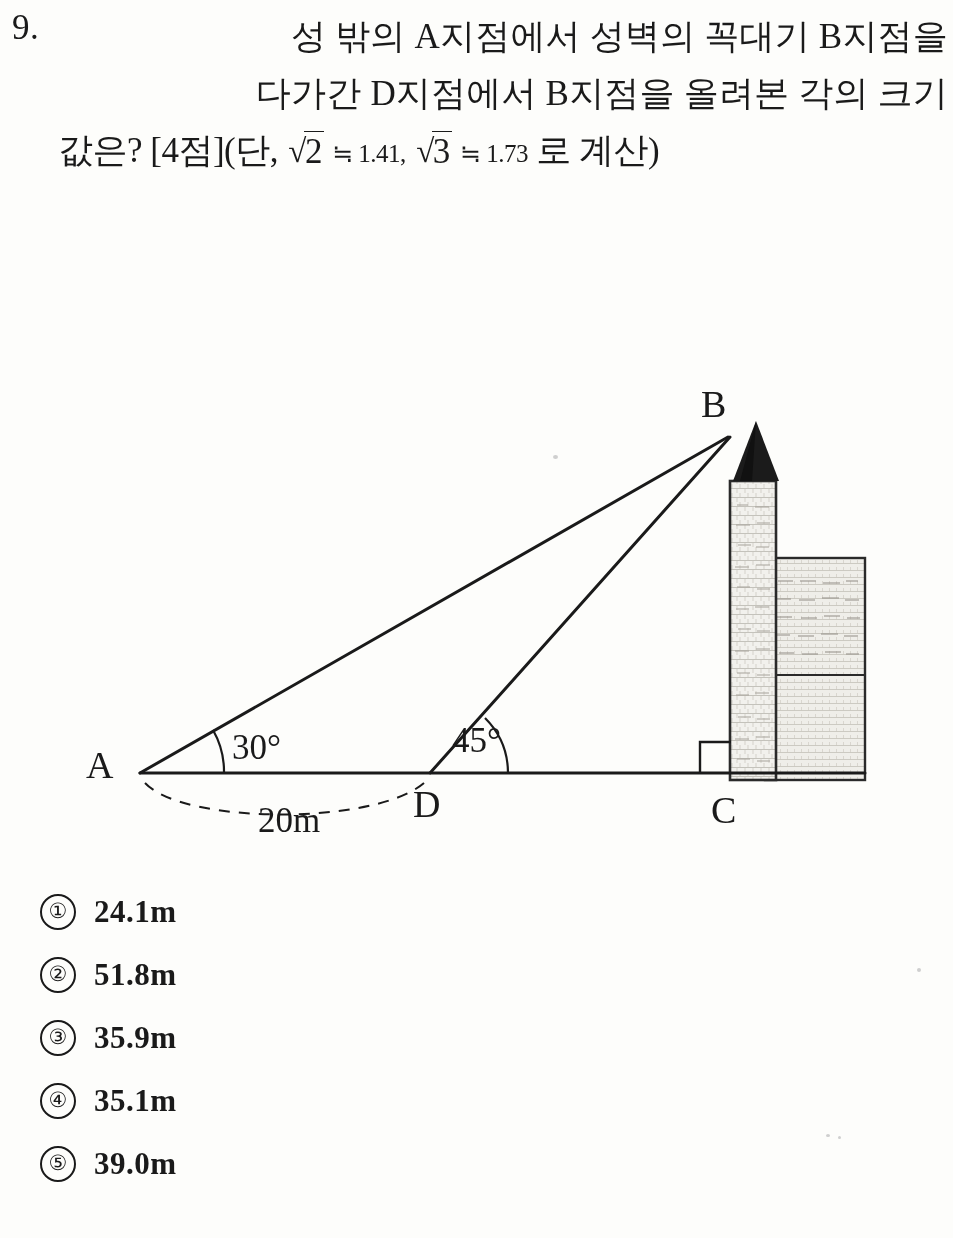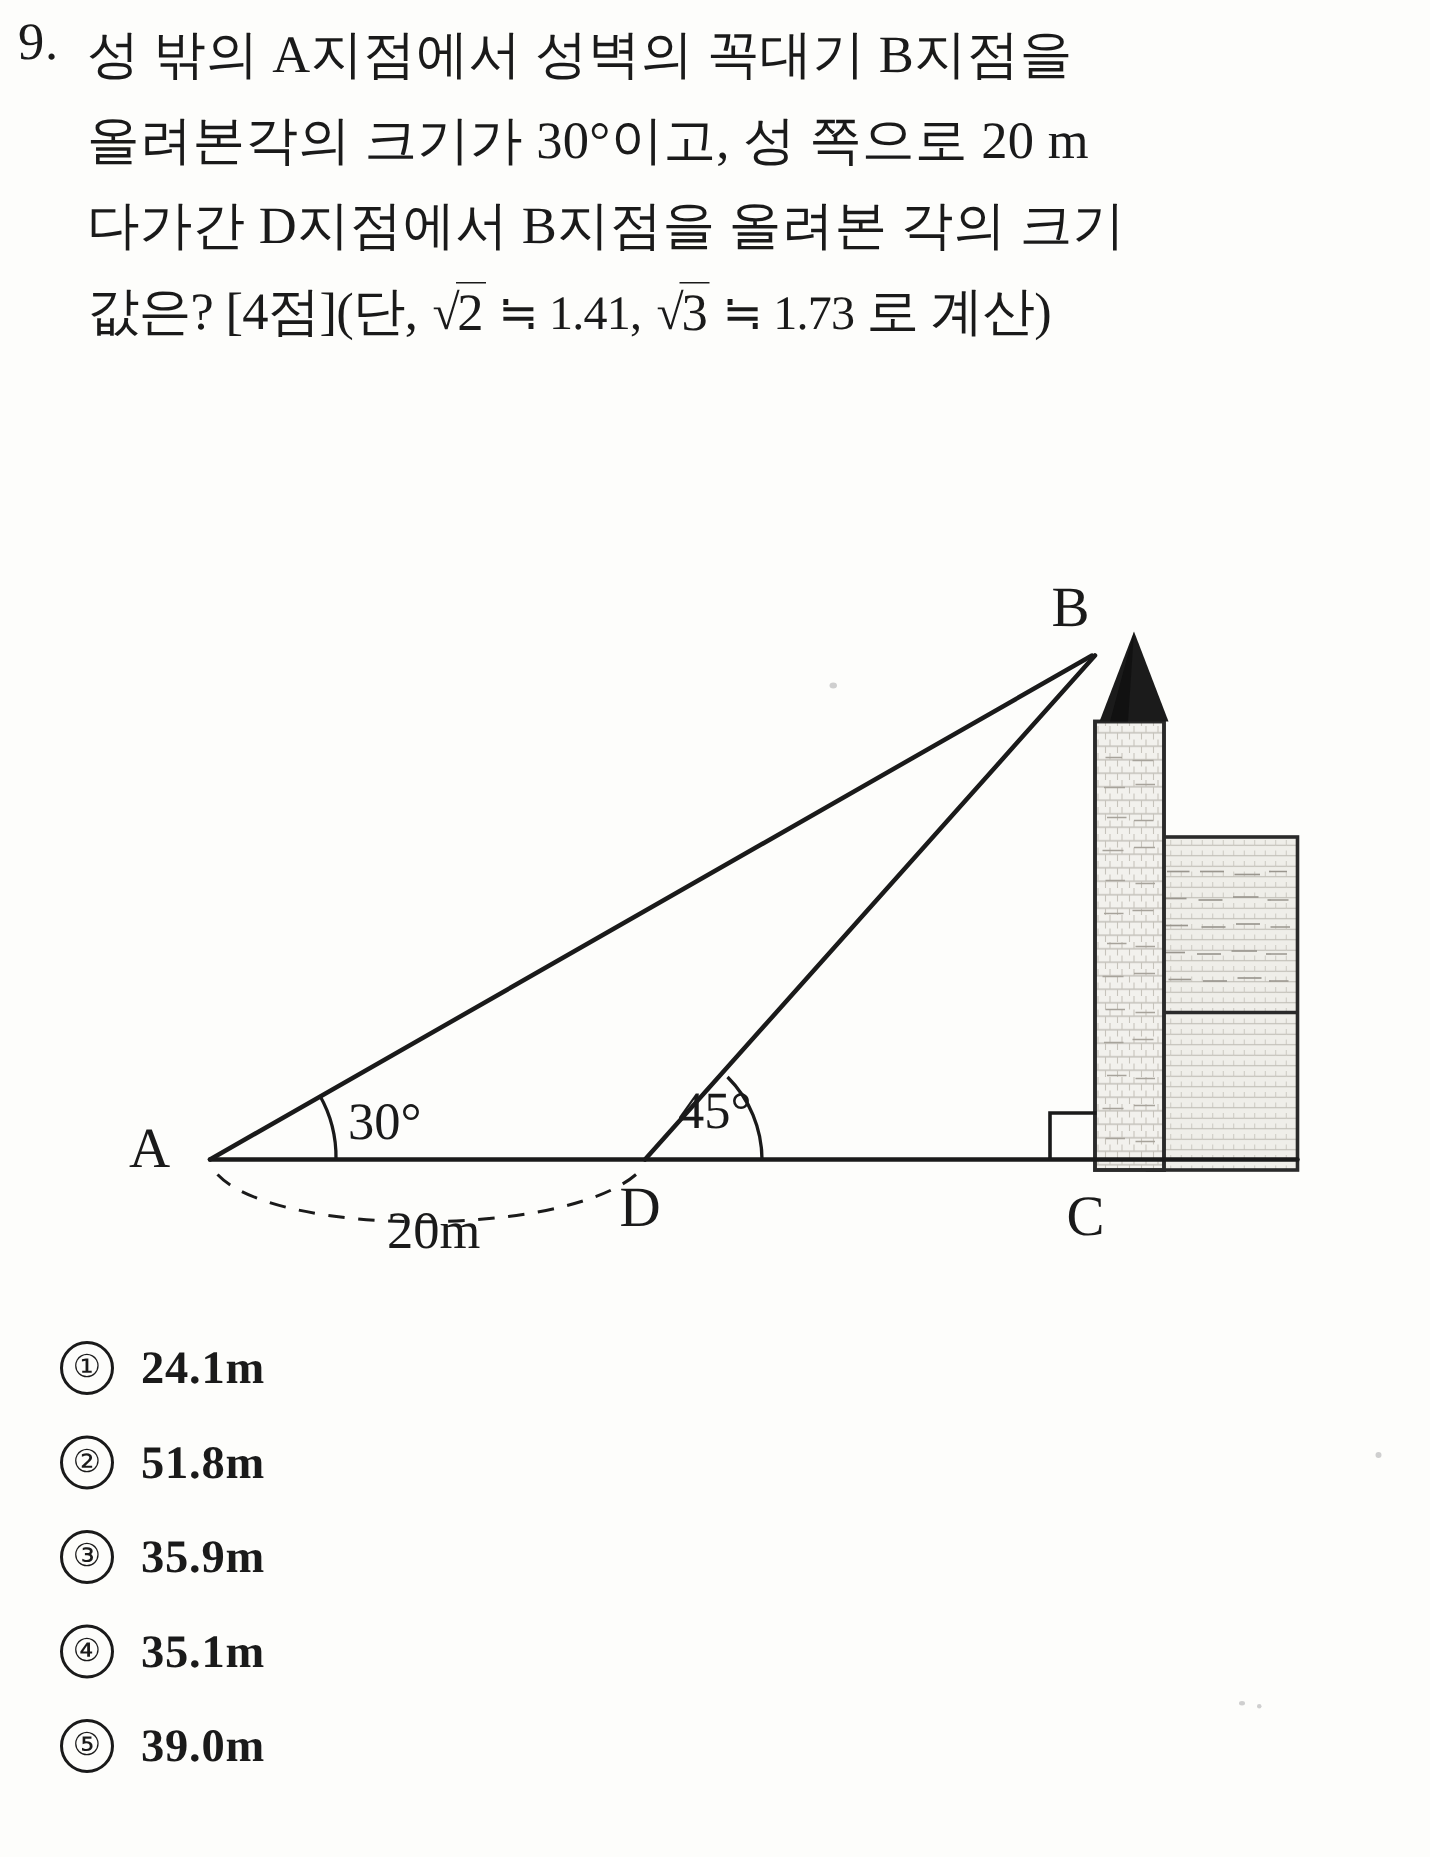--- a/index.html
+++ b/index.html
@@ -37,39 +37,39 @@
     width: 890px;
   }
   .q-line {
     font-size: 35px;
     line-height: 57px;
     white-space: nowrap;
     letter-spacing: 0.2px;
   }
   .q-line.justify {
     display: flex;
-    justify-content: flex-start;
+    justify-content: flex-end;
   }
   .q-line.justify > span { display: inline-block; }
   .tight { letter-spacing: -0.5px; }
 
   .radical {
     display: inline-block;
     position: relative;
     padding-left: 2px;
   }
   .radical > .sign { font-size: 33px; }
   .radical > .rad-num {
     border-top: 1.6px solid #1a1a1a;
     padding: 0 2px 0 1px;
     margin-left: -2px;
     position: relative;
     top: 1px;
   }
-  .small-num { font-size: 32px; }
+  .small-num { font-size: 25px; }
 
   
   #figure {
     position: absolute;
     left: 0;
     top: 385px;
     width: 953px;
     height: 470px;
   }
   #figure svg { display: block; }
@@ -110,23 +110,20 @@
   }
 </style>
 </head>
 <body>
 
 <div id="question-block">
   <div class="q-number">9.</div>
   <div class="q-lines">
     <div class="q-line justify">
       <span>성 밖의 A지점에서 성벽의 꼭대기 B지점을</span>
-    </div>
-    <div class="q-line justify">
-      <span>올려본각의 크기가 30°이고, 성 쪽으로 20 m</span>
     </div>
     <div class="q-line justify">
       <span>다가간 D지점에서 B지점을 올려본 각의 크기</span>
     </div>
     <div class="q-line tight">
       <span>값은? [4점](단,</span>
       <span class="radical"><span class="sign">√</span><span class="rad-num">2</span></span>
       <span class="small-num">≒ 1.41,</span>
       <span class="radical"><span class="sign">√</span><span class="rad-num">3</span></span>
       <span class="small-num">≒ 1.73</span>

